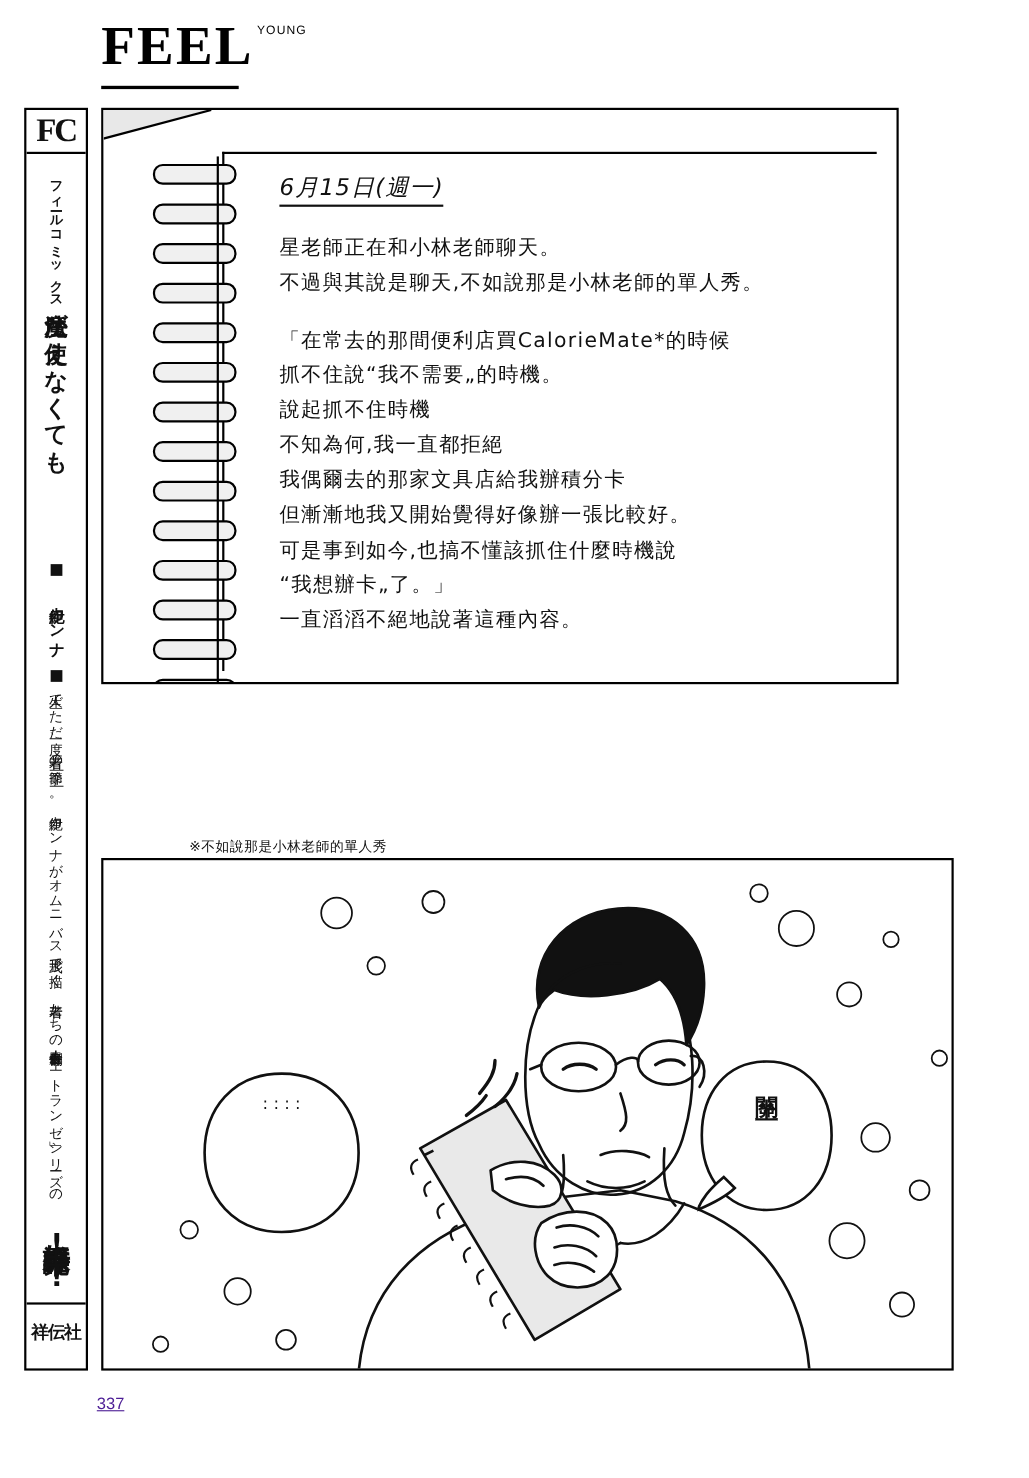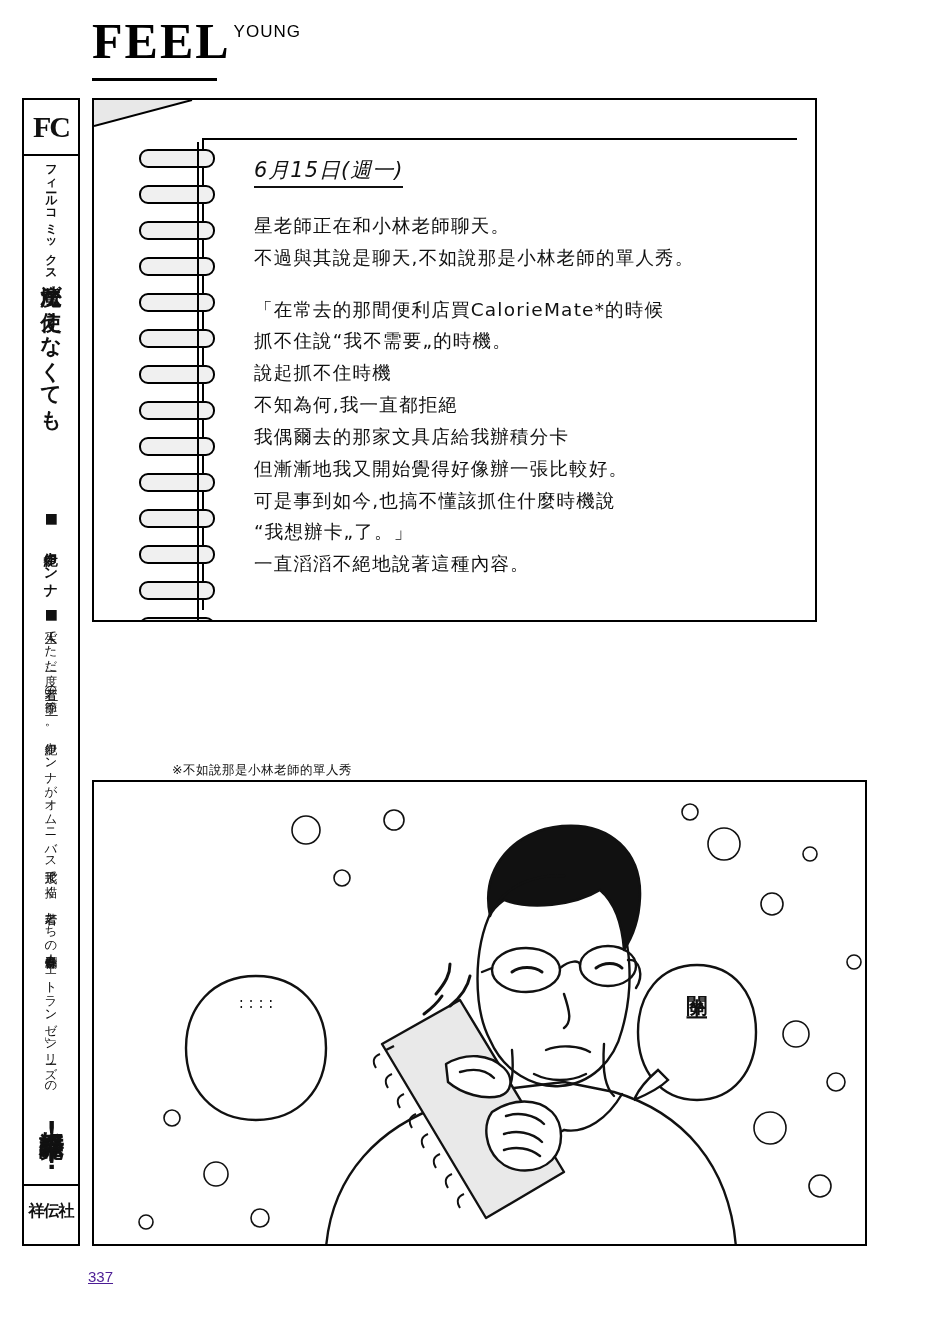--- a/index.html
+++ b/index.html
@@ -28,21 +28,21 @@
   .masthead .feel {
     font-family: "Liberation Serif", serif;
     font-weight: bold;
     font-size: 50px;
     letter-spacing: 2px;
     line-height: 0.95;
     color: #000;
   }
   .masthead .young {
     font-family: "Liberation Sans", sans-serif;
-    font-size: 17px;
+    font-size: 11px;
     letter-spacing: 1px;
     color: #000;
     margin-top: 4px;
     margin-left: 3px;
   }
   .masthead-rule {
     position: absolute;
     left: 92px;
     top: 78px;
     width: 125px;
@@ -59,21 +59,21 @@
     height: 1148px;
     border: 2px solid #000;
     background: #fff;
     box-sizing: border-box;
     overflow: hidden;
   }
   .spine-logo {
     position: absolute;
     left: 0; top: 0;
     width: 100%;
-    height: 56px;
+    height: 40px;
     border-bottom: 2px solid #000;
     box-sizing: border-box;
     display: flex;
     align-items: center;
     justify-content: center;
     font-family: "Liberation Serif", serif;
     font-weight: bold;
     font-size: 30px;
     letter-spacing: -2px;
   }

